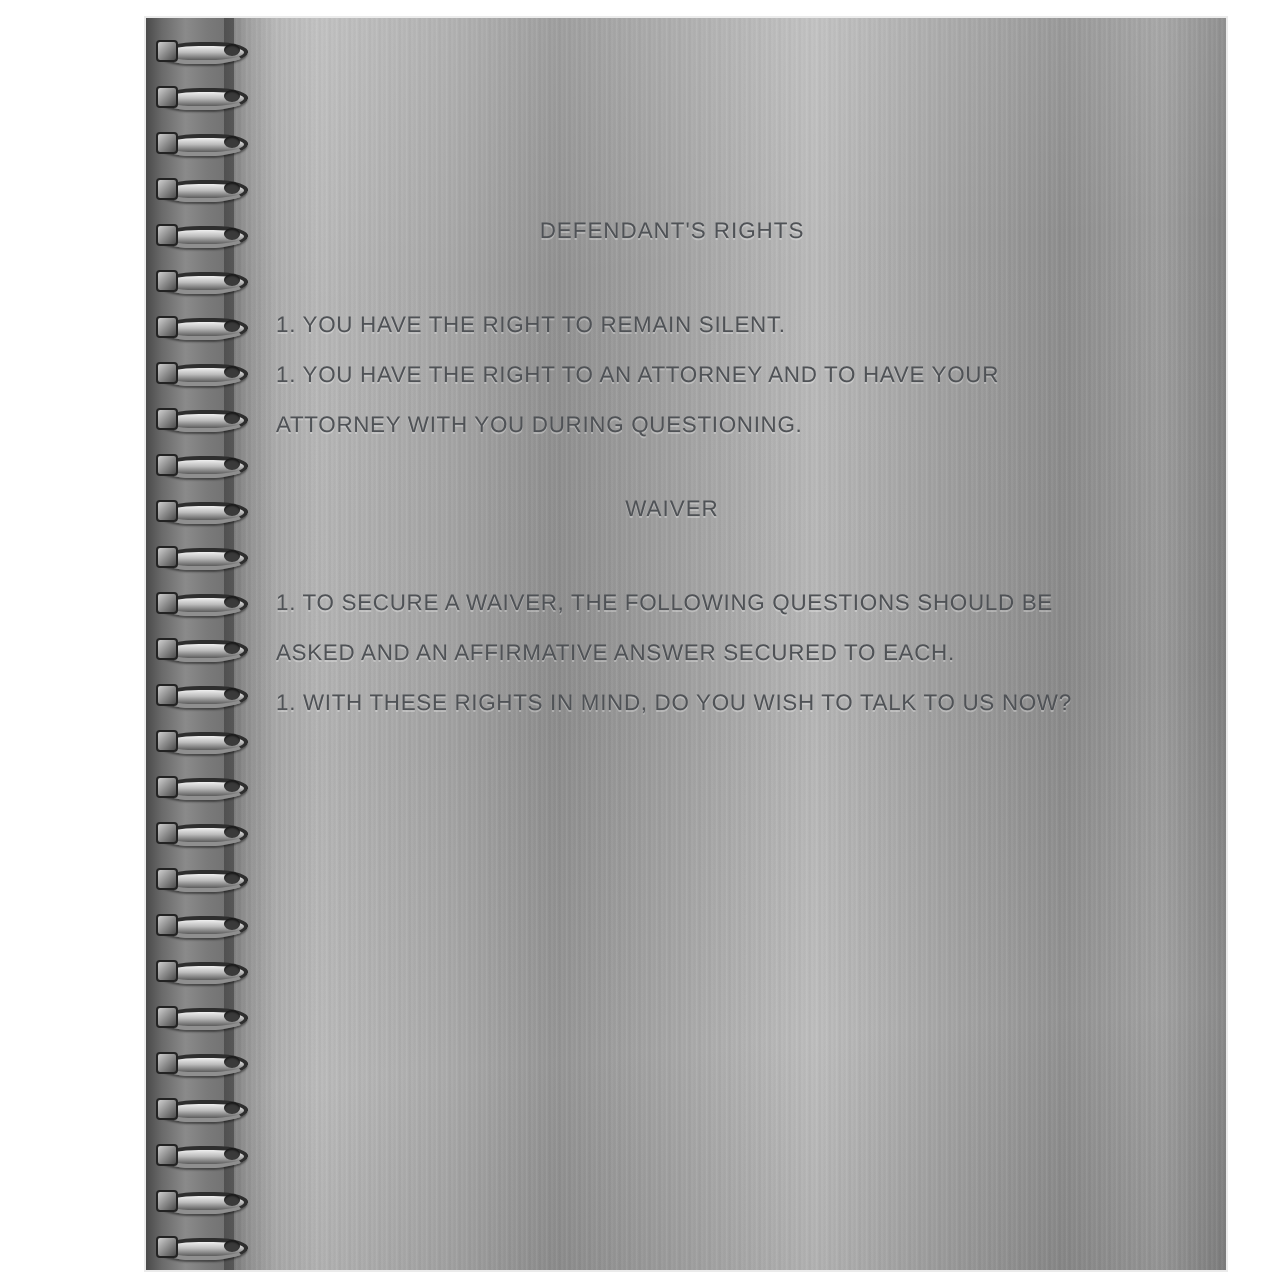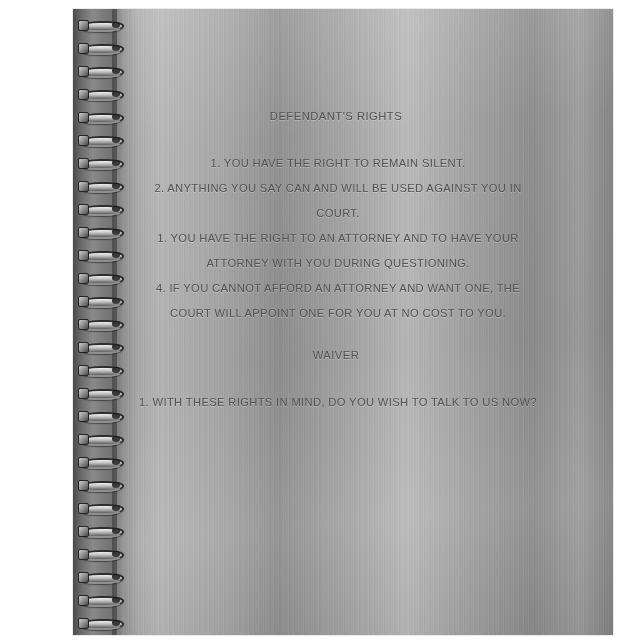--- a/index.html
+++ b/index.html
@@ -184,21 +184,20 @@
     letter-spacing: 0.5px;
     color: #4f5256;
   }
   .doc-title.second {
     margin-top: 17px;
     margin-bottom: 22px;
   }
   .para {
     margin: 0;
     padding: 0;
-    text-align: center;
   }
   .block {
     margin: 0;
   }
 </style>
 </head>
 <body>
 
 <div class="product-canvas">
 
@@ -349,27 +348,26 @@
       </div>
     </div>
 
   <div class="sheet">
     <div class="doc-text">
 
       <div class="doc-title">DEFENDANT'S RIGHTS</div>
 
       <div class="block">
         <p class="para">1. YOU HAVE THE RIGHT TO REMAIN SILENT.</p>
-        <p class="para">2. ANYTHING YOU SAY CAN AND WILL BE USED AGAINST YOU IN COURT.</p>
         <p class="para">1. YOU HAVE THE RIGHT TO AN ATTORNEY AND TO HAVE YOUR ATTORNEY WITH YOU DURING QUESTIONING.</p>
-        <p class="para">4. IF YOU CANNOT AFFORD AN ATTORNEY AND WANT ONE, THE COURT WILL APPOINT ONE FOR YOU AT NO COST TO YOU.</p>
       </div>
 
       <div class="doc-title second">WAIVER</div>
 
       <div class="block">
+        <p class="para">1. TO SECURE A WAIVER, THE FOLLOWING QUESTIONS SHOULD BE ASKED AND AN AFFIRMATIVE ANSWER SECURED TO EACH.</p>
         <p class="para">1. WITH THESE RIGHTS IN MIND, DO YOU WISH TO TALK TO US NOW?</p>
       </div>
 
     </div>
   </div>
 
 </div>
 
 </body></html>

